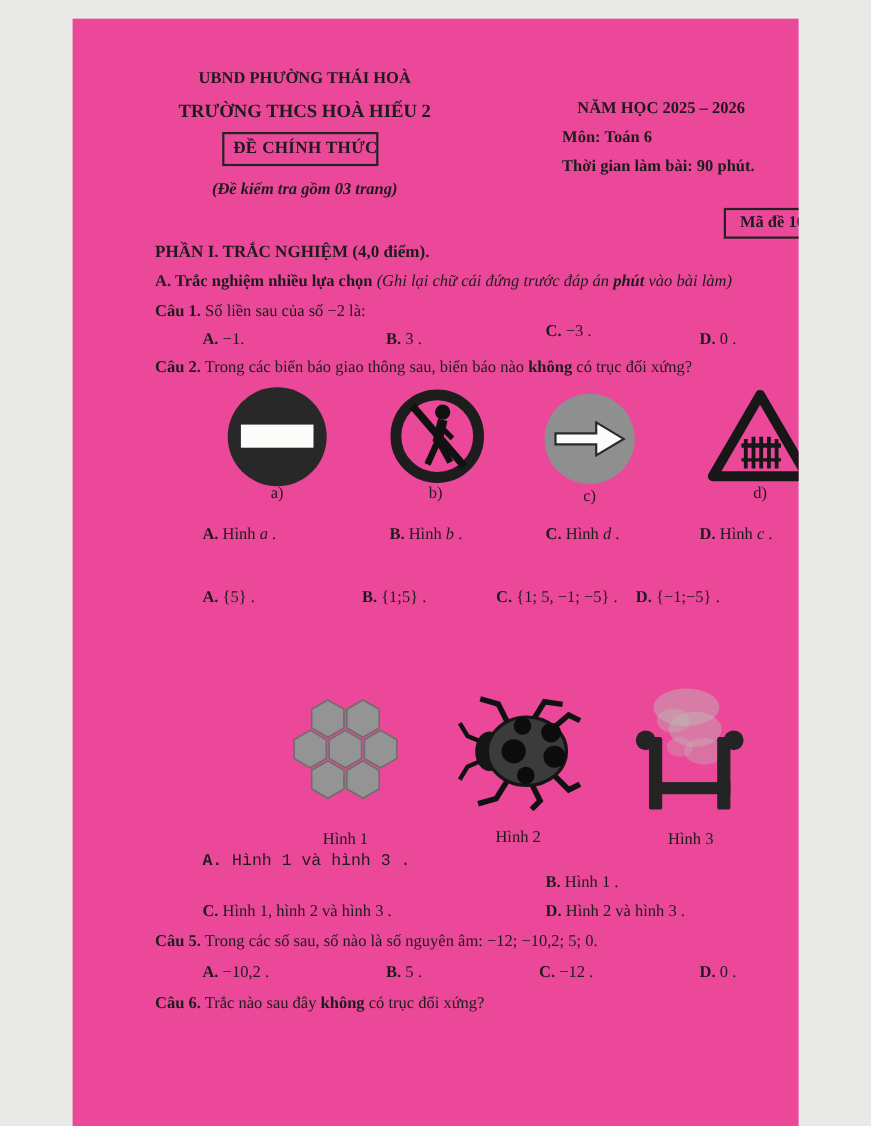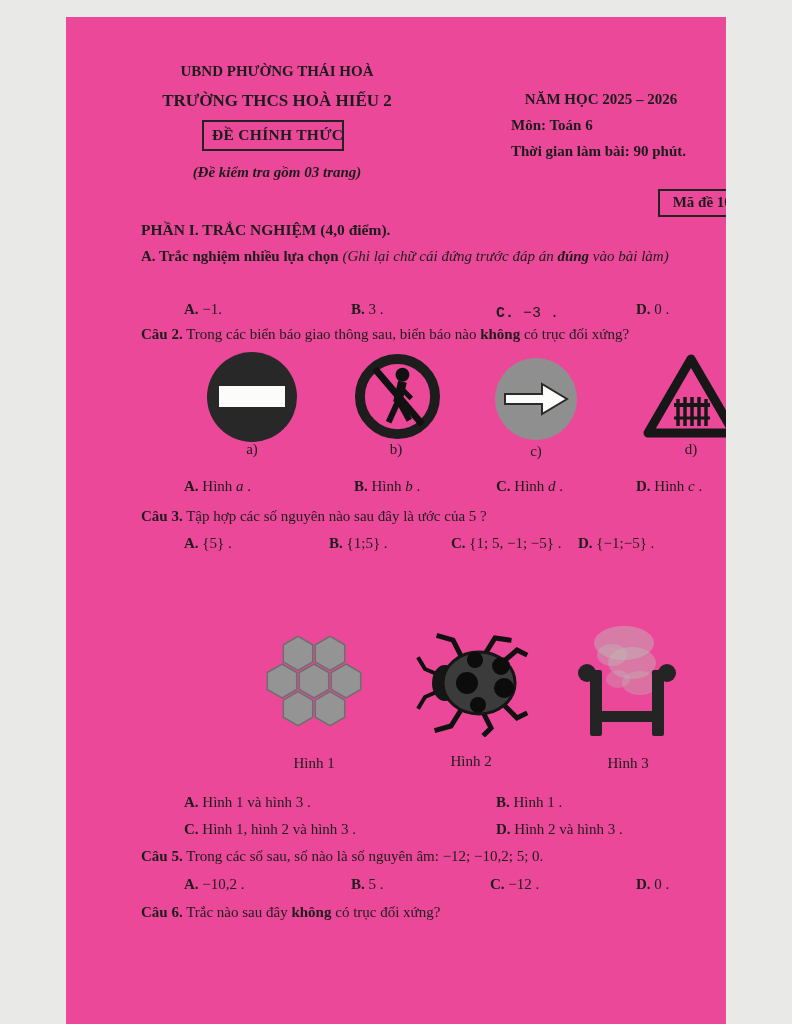--- a/index.html
+++ b/index.html
@@ -41,26 +41,29 @@
   <div class="abs b ctr" style="left:385px;top:74px;width:300px;">NĂM HỌC 2025 – 2026</div>
   <div class="abs b" style="left:445px;top:100px;">Môn: Toán 6</div>
   <div class="abs b" style="left:445px;top:126px;">Thời gian làm bài: 90 phút.</div>
   <div class="abs code-box" style="left:592px;top:172px;width:72px;">
     <span>Mã đề 101</span>
   </div>
 
   <div class="abs b" style="left:75px;top:204px;font-size:15.5px;">PHẦN I. TRẮC NGHIỆM (4,0 điểm).</div>
 
   <div class="abs" style="left:75px;top:231px;">
-    <span class="b">A. Trắc nghiệm nhiều lựa chọn </span><span class="i">(Ghi lại chữ cái đứng trước đáp án </span><span class="bi">đúng</span><span class="i"> vào bài làm)</span>
+    <span class="b">A. Trắc nghiệm nhiều lựa chọn </span><span class="i">(Ghi lại chữ cái đứng trước đáp án </span><span class="bi">phút</span><span class="i"> vào bài làm)</span>
   </div>
 
+  <div class="abs" style="left:75px;top:258px;">
+    <span class="q-label">Câu 1.</span><span> Số liền sau của số −2 là:</span>
+  </div>
   <div class="abs" style="left:118px;top:284px;"><span class="opt-letter">A.</span><span> −1.</span></div>
   <div class="abs" style="left:285px;top:284px;text-align:center;"><span class="opt-letter">B.</span><span> 3 .</span></div>
-  <div class="abs" style="left:430px;top:288px;font-family:Liberation Mono, monospace;"><span class="opt-letter">C.</span><span> −3 .</span></div>
+  <div class="abs" style="left:430px;top:276px;"><span class="opt-letter">C.</span><span> −3 .</span></div>
   <div class="abs" style="left:570px;top:284px;"><span class="opt-letter">D.</span><span> 0 .</span></div>
 
   <div class="abs" style="left:75px;top:309px;">
     <span class="q-label">Câu 2.</span><span> Trong các biển báo giao thông sau, biển báo nào </span><span class="b">không</span><span> có trục đối xứng?</span>
   </div>
 
   <div class="abs" style="left:140px;top:334px;">
     <svg width="92" height="92" viewBox="0 0 92 92">
       <circle cx="46" cy="46" r="45" fill="#282828"></circle>
       <rect x="13" y="35" width="66" height="21" fill="#fcfcfa"></rect>
@@ -99,23 +102,20 @@
   <div class="abs ctr" style="left:146px;top:424px;width:80px;">a)</div>
   <div class="abs ctr" style="left:290px;top:424px;width:80px;">b)</div>
   <div class="abs ctr" style="left:430px;top:426px;width:80px;">c)</div>
   <div class="abs ctr" style="left:585px;top:424px;width:80px;">d)</div>
 
   <div class="abs" style="left:118px;top:461px;"><span class="opt-letter">A.</span><span> Hình </span><span class="i">a</span><span> .</span></div>
   <div class="abs" style="left:288px;top:461px;"><span class="opt-letter">B.</span><span> Hình </span><span class="i">b</span><span> .</span></div>
   <div class="abs" style="left:430px;top:461px;"><span class="opt-letter">C.</span><span> Hình </span><span class="i">d</span><span> .</span></div>
   <div class="abs" style="left:570px;top:461px;"><span class="opt-letter">D.</span><span> Hình </span><span class="i">c</span><span> .</span></div>
 
-  <div class="abs" style="left:75px;top:491px;">
-    <span class="q-label">Câu 3.</span><span> Tập hợp các số nguyên nào sau đây là ước của 5 ?</span>
-  </div>
   <div class="abs" style="left:118px;top:518px;"><span class="opt-letter">A.</span><span> {5} .</span></div>
   <div class="abs" style="left:263px;top:518px;"><span class="opt-letter">B.</span><span> {1;5} .</span></div>
   <div class="abs" style="left:385px;top:518px;"><span class="opt-letter">C.</span><span> {1; 5, −1; −5} .</span></div>
   <div class="abs" style="left:512px;top:518px;"><span class="opt-letter">D.</span><span> {−1;−5} .</span></div>
 
 
   <div class="abs" style="left:195px;top:608px;">
     <svg width="106" height="112" viewBox="0 0 106 112">
       <g fill="#949494" stroke="#6e6e6e" stroke-width="1.5">
         <path transform="translate(53,56)" d="M0,-17 L14.7,-8.5 L14.7,8.5 L0,17 L-14.7,8.5 L-14.7,-8.5 Z"></path>
@@ -167,21 +167,21 @@
         <rect x="78" y="49" width="12" height="66" rx="2"></rect>
         <rect x="16" y="90" width="74" height="11"></rect>
       </g>
     </svg>
   </div>
 
   <div class="abs ctr" style="left:198px;top:738px;width:100px;">Hình 1</div>
   <div class="abs ctr" style="left:355px;top:736px;width:100px;">Hình 2</div>
   <div class="abs ctr" style="left:512px;top:738px;width:100px;">Hình 3</div>
 
-  <div class="abs" style="left:118px;top:777px;"><span class="opt-letter">A.</span><span> Hình 1 và hình 3 .</span></div>
+  <div class="abs" style="left:118px;top:757px;font-family:Liberation Mono, monospace;"><span class="opt-letter">A.</span><span> Hình 1 và hình 3 .</span></div>
   <div class="abs" style="left:430px;top:777px;"><span class="opt-letter">B.</span><span> Hình 1 .</span></div>
   <div class="abs" style="left:118px;top:804px;"><span class="opt-letter">C.</span><span> Hình 1, hình 2 và hình 3 .</span></div>
   <div class="abs" style="left:430px;top:804px;"><span class="opt-letter">D.</span><span> Hình 2 và hình 3 .</span></div>
 
   <div class="abs" style="left:75px;top:831px;">
     <span class="q-label">Câu 5.</span><span> Trong các số sau, số nào là số nguyên âm: −12; −10,2; 5; 0.</span>
   </div>
   <div class="abs" style="left:118px;top:859px;"><span class="opt-letter">A.</span><span> −10,2 .</span></div>
   <div class="abs" style="left:285px;top:859px;"><span class="opt-letter">B.</span><span> 5 .</span></div>
   <div class="abs" style="left:424px;top:859px;"><span class="opt-letter">C.</span><span> −12 .</span></div>

